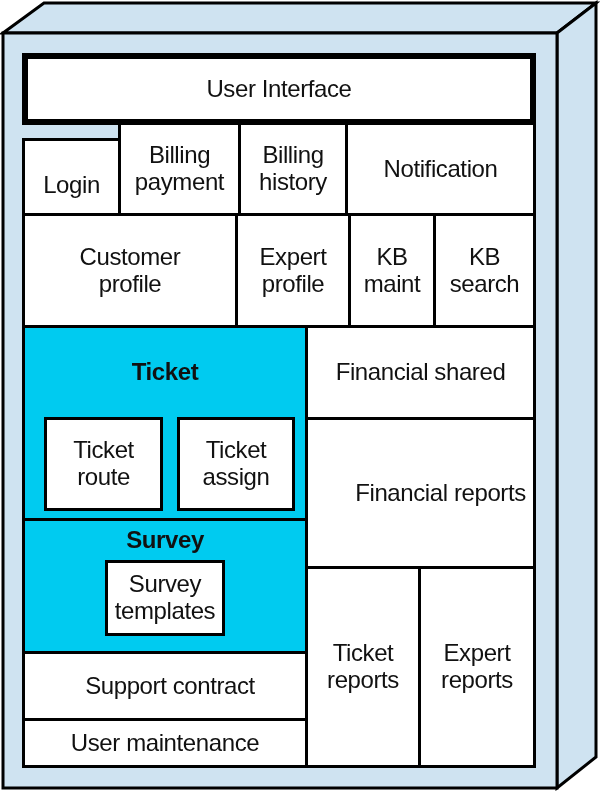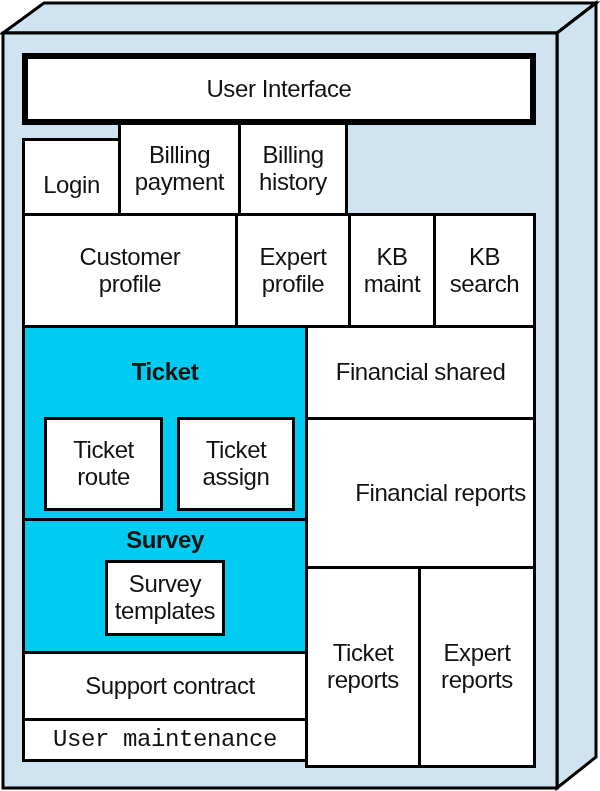--- a/index.html
+++ b/index.html
@@ -43,21 +43,21 @@
   #kb-maint{left:348px;top:213px;width:88px;height:115px;}
   #kb-search{left:433px;top:213px;width:103px;height:115px;}
   #ticket-group{left:22px;top:325px;width:286px;height:196px;}
   #ticket-group .group-title{height:89px;}
   #ticket-route{left:19px;top:89px;width:119px;height:94px;}
   #ticket-assign{left:152px;top:89px;width:118px;height:94px;}
   #survey-group{left:22px;top:518px;width:286px;height:136px;}
   #survey-group .group-title{height:39px;}
   #survey-templates{left:80px;top:39px;width:120px;height:76px;}
   #support-contract{left:22px;top:651px;width:286px;height:70px;padding-left:10px;}
-  #user-maintenance{left:22px;top:718px;width:286px;height:44px;font-family:Liberation Mono, monospace;}
+  #user-maintenance{left:22px;top:718px;width:286px;height:50px;}
   #reporting-shared{left:305px;top:325px;width:231px;height:95px;}
   #financial-reports{left:305px;top:417px;width:231px;height:152px;padding-left:40px;}
   #ticket-reports{left:305px;top:566px;width:116px;height:202px;}
   #expert-reports{left:418px;top:566px;width:118px;height:202px;}
 </style>
 </head>
 <body>
 
 <div class="stage">
 
@@ -74,20 +74,23 @@
   <div class="b" id="login">
     <span class="lbl">Login</span>
   </div>
   <div class="b" id="billing-payment">
     <span class="lbl">Billing
 payment</span>
   </div>
   <div class="b" id="billing-history">
     <span class="lbl">Billing
 history</span>
+  </div>
+  <div class="b" id="notification">
+    <span class="lbl">Notification</span>
   </div>
 
   <div class="b" id="customer-profile">
     <span class="lbl">Customer
 profile</span>
   </div>
   <div class="b" id="expert-profile">
     <span class="lbl">Expert
 profile</span>
   </div>

